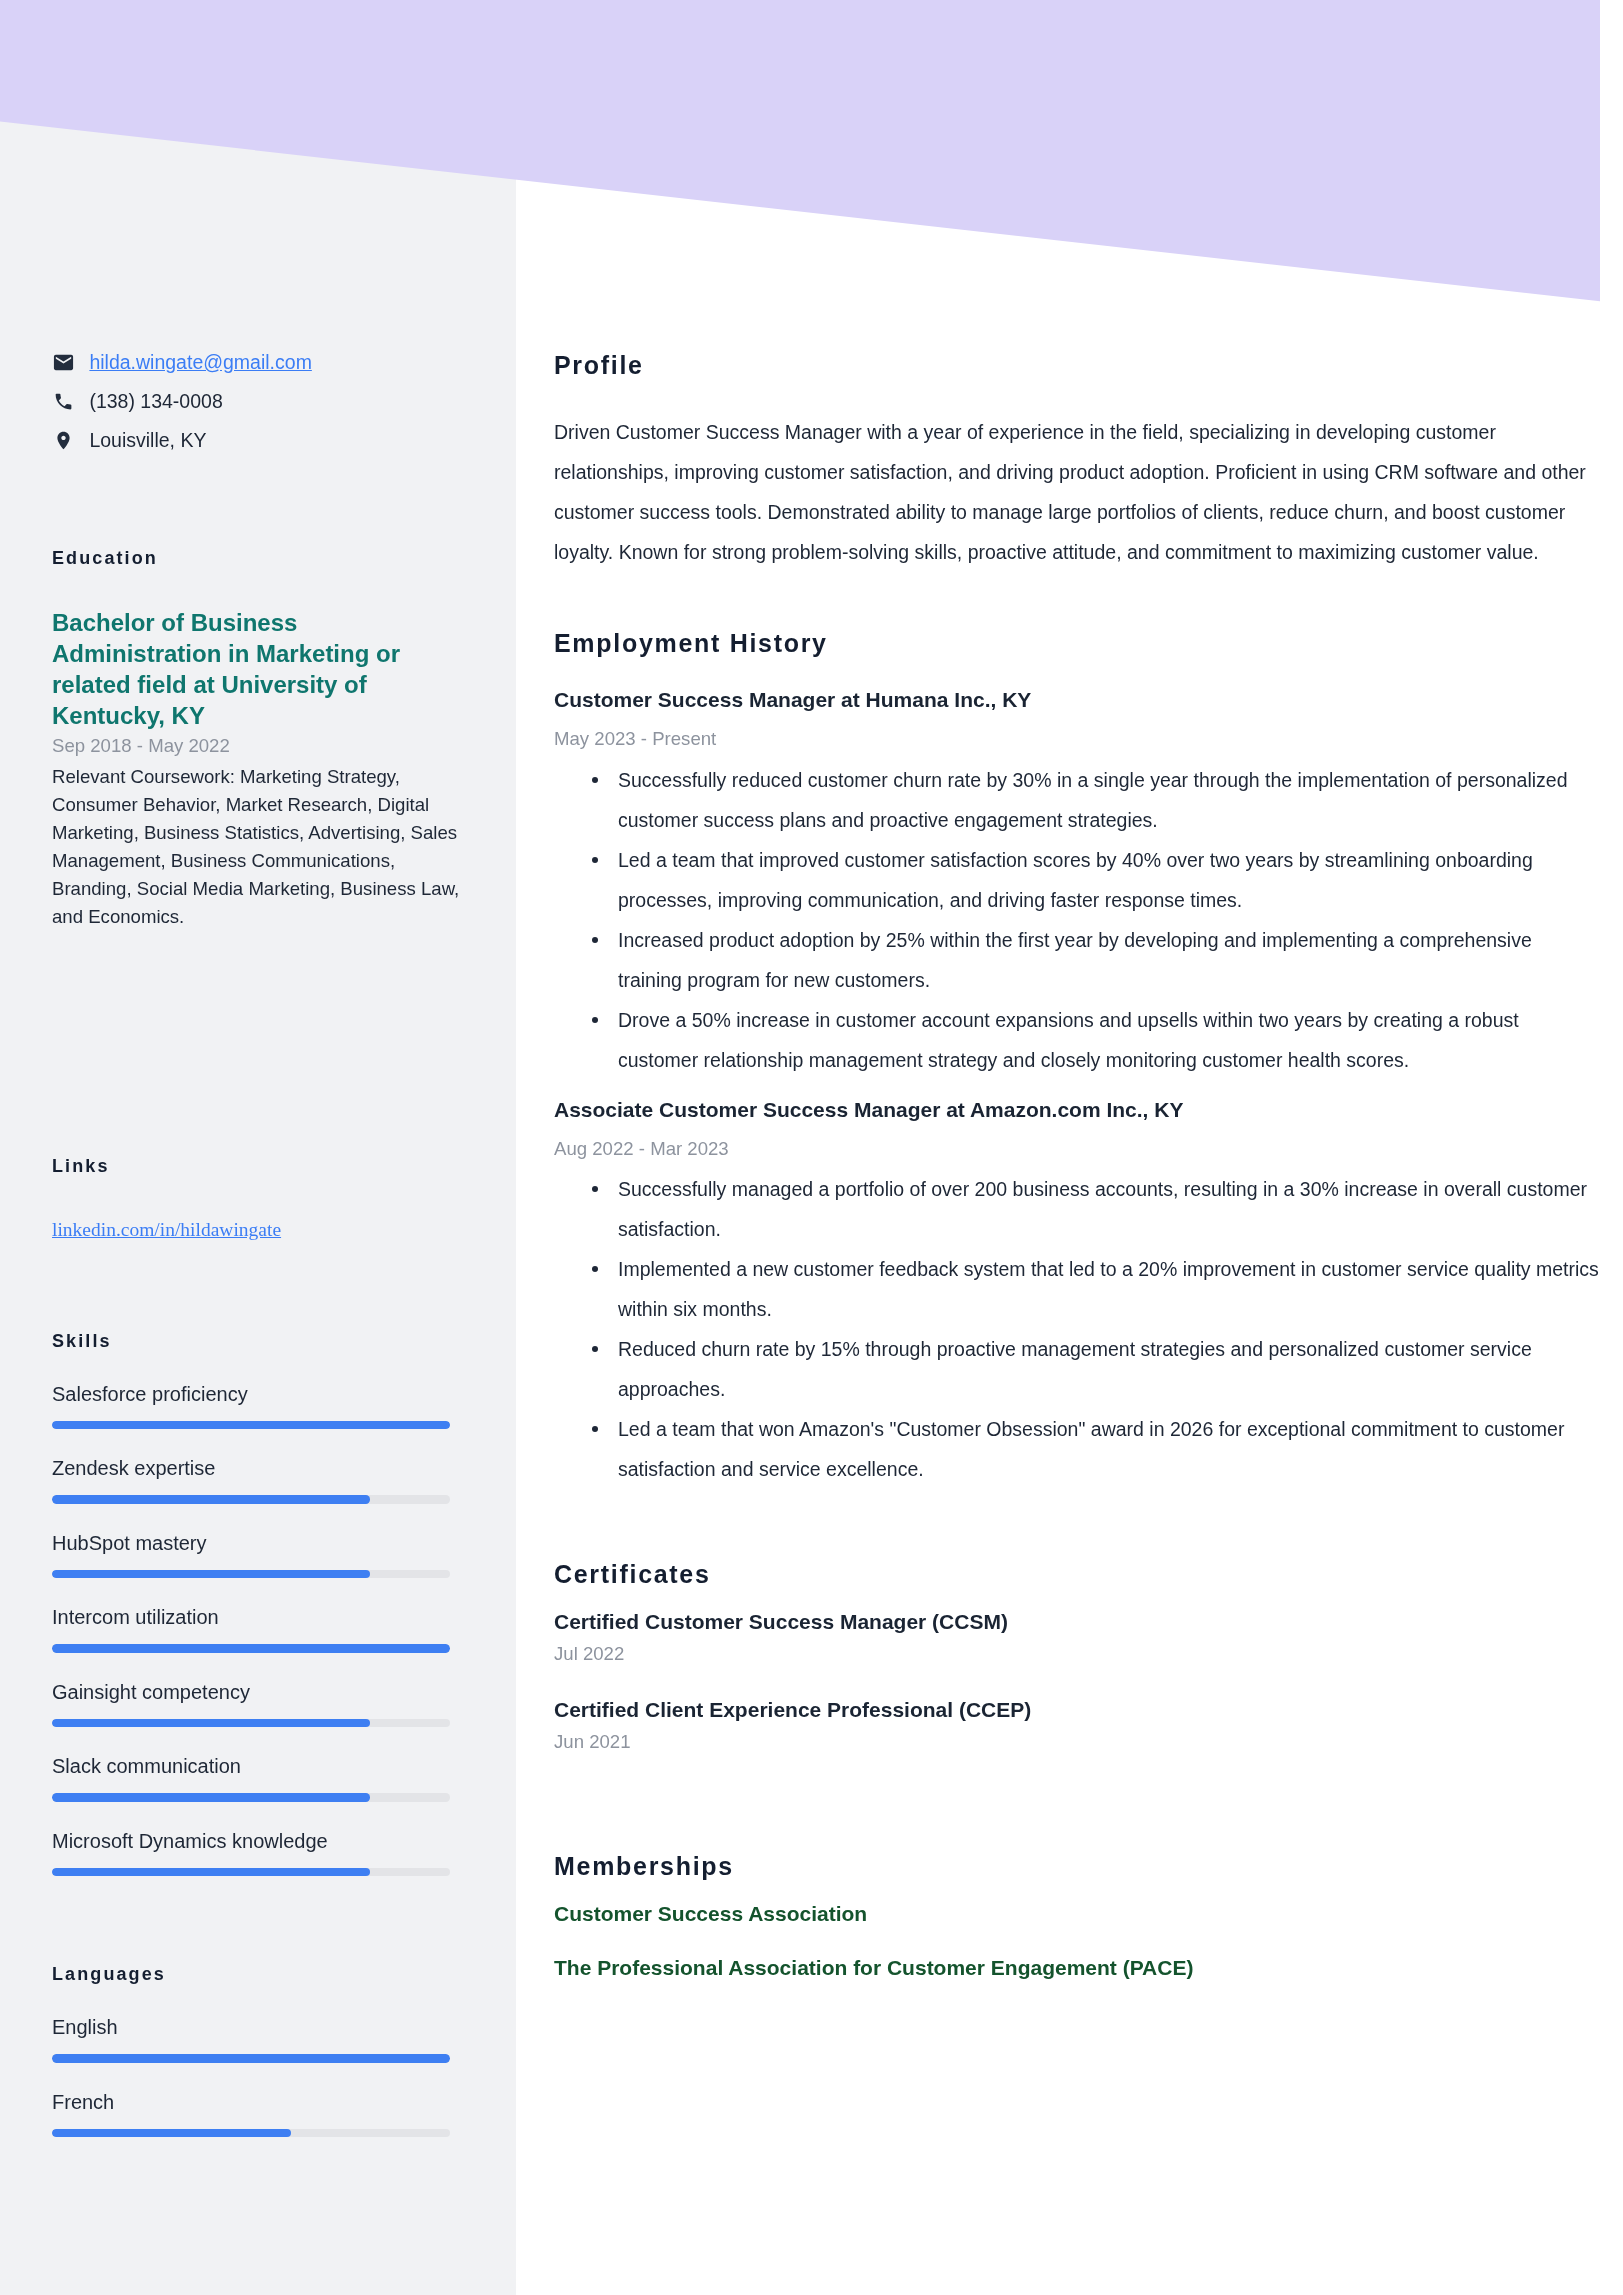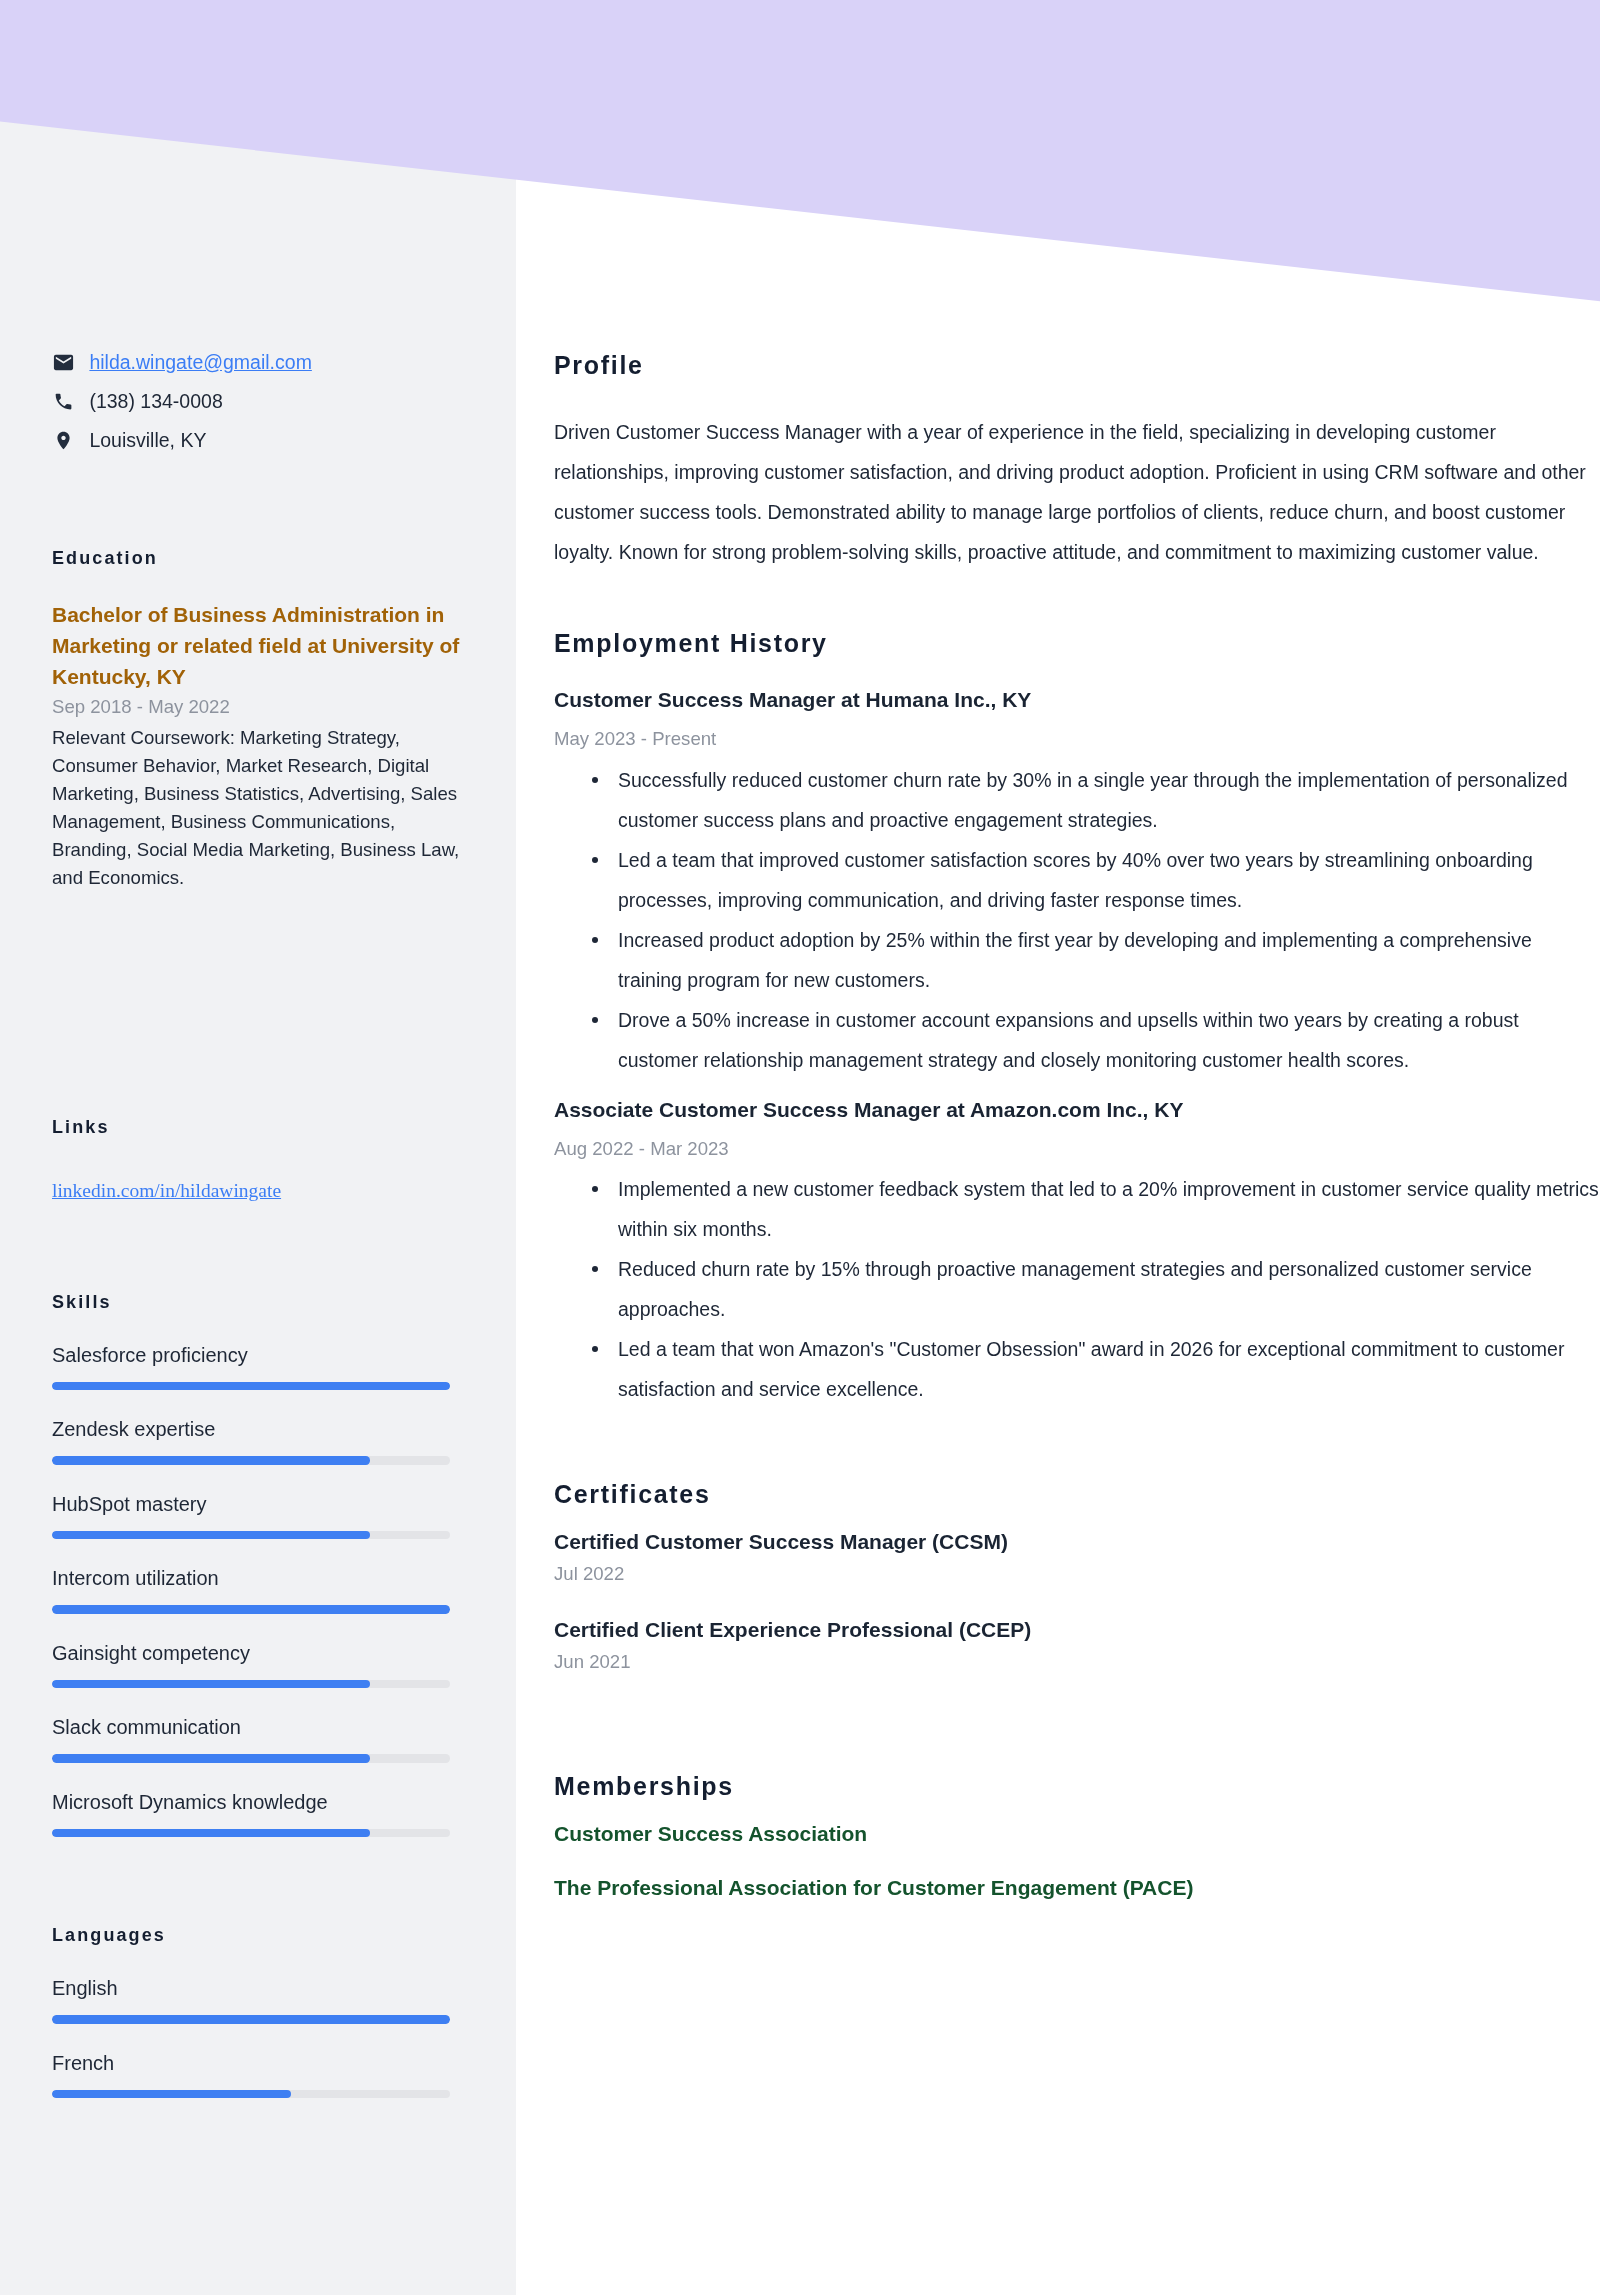--- a/index.html
+++ b/index.html
@@ -20,21 +20,21 @@
   
   .sidebar { position:absolute; left:52px; top:343px; width:411px; z-index:3; color:#1e2736; }
   .contact-row { display:flex; align-items:center; height:39px; }
   .contact-row .cicon { width:23px; height:23px; flex:0 0 23px; margin-right:14.4px; display:flex; align-items:center; justify-content:center; }
   .contact-row .cicon svg { display:block; }
   .contact-text { font-size:19.5px; color:#1e2736; }
   a.blue-link { color:#3b7df5; text-decoration:underline; font-size:19.5px; }
 
   .side-heading { font-size:18px; font-weight:700; letter-spacing:2.1px; color:#141e30; line-height:34px; }
   .edu-heading { margin-top:81px; }
-  .edu-degree { margin-top:24px; font-size:21px; font-weight:700; line-height:31px; color:#a16207; }
+  .edu-degree { margin-top:32px; font-size:24px; font-weight:700; line-height:31px; color:#0f766e; }
   .edu-dates { margin-top:1.7px; font-size:18.6px; color:#8d939e; line-height:25px; }
   .edu-desc { margin-top:5px; font-size:18.6px; line-height:28px; color:#1e2736; }
 
   .links-heading { margin-top:218px; }
   .links-item { margin-top:34px; line-height:25px;font-family:Liberation Serif, serif; }
 
   .skills-heading { margin-top:80px; }
   .bar-item { margin-top:22px; }
   .bar-item + .bar-item { margin-top:25px; }
   .bar-label { font-size:20px; line-height:29px; color:#1e2736; }
@@ -188,20 +188,21 @@
     <ul class="bullets">
       <li>Successfully reduced customer churn rate by 30% in a single year through the implementation of personalized customer success plans and proactive engagement strategies.</li>
       <li>Led a team that improved customer satisfaction scores by 40% over two years by streamlining onboarding processes, improving communication, and driving faster response times.</li>
       <li>Increased product adoption by 25% within the first year by developing and implementing a comprehensive training program for new customers.</li>
       <li>Drove a 50% increase in customer account expansions and upsells within two years by creating a robust customer relationship management strategy and closely monitoring customer health scores.</li>
     </ul>
 
     <div class="job-title second">Associate Customer Success Manager at Amazon.com Inc., KY</div>
     <div class="job-dates">Aug 2022 - Mar 2023</div>
     <ul class="bullets">
+      <li>Successfully managed a portfolio of over 200 business accounts, resulting in a 30% increase in overall customer satisfaction.</li>
       <li>Implemented a new customer feedback system that led to a 20% improvement in customer service quality metrics within six months.</li>
       <li>Reduced churn rate by 15% through proactive management strategies and personalized customer service approaches.</li>
       <li>Led a team that won Amazon's "Customer Obsession" award in 2026 for exceptional commitment to customer satisfaction and service excellence.</li>
     </ul>
 
     <div class="main-heading cert-heading">Certificates</div>
     <div class="cert-title">Certified Customer Success Manager (CCSM)</div>
     <div class="cert-date">Jul 2022</div>
     <div class="cert-title second">Certified Client Experience Professional (CCEP)</div>
     <div class="cert-date">Jun 2021</div>

